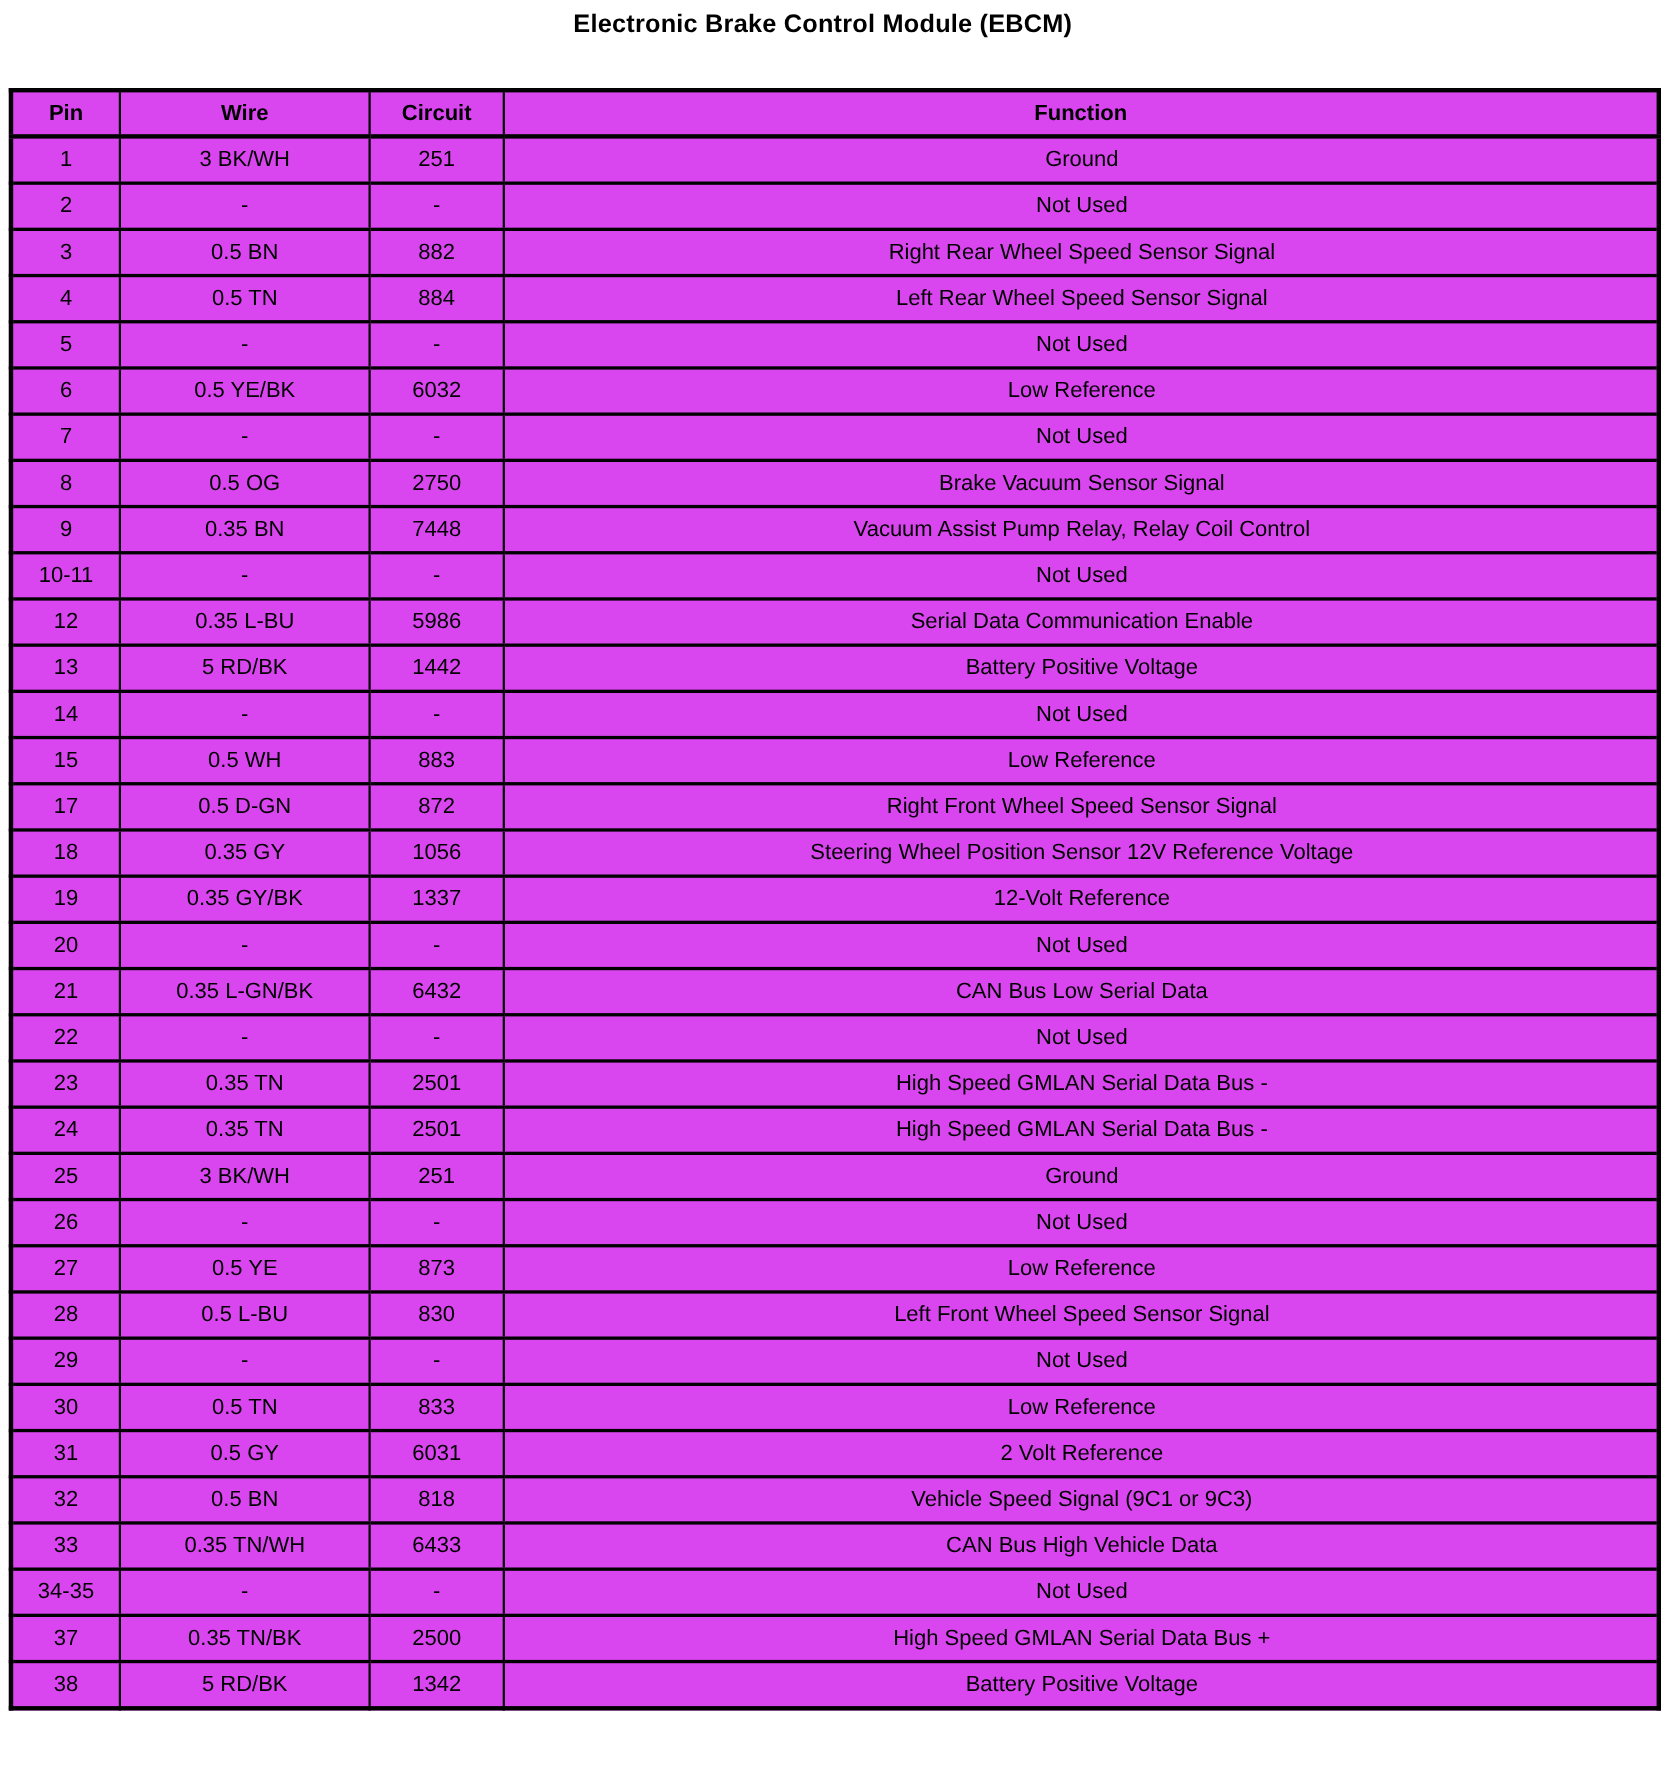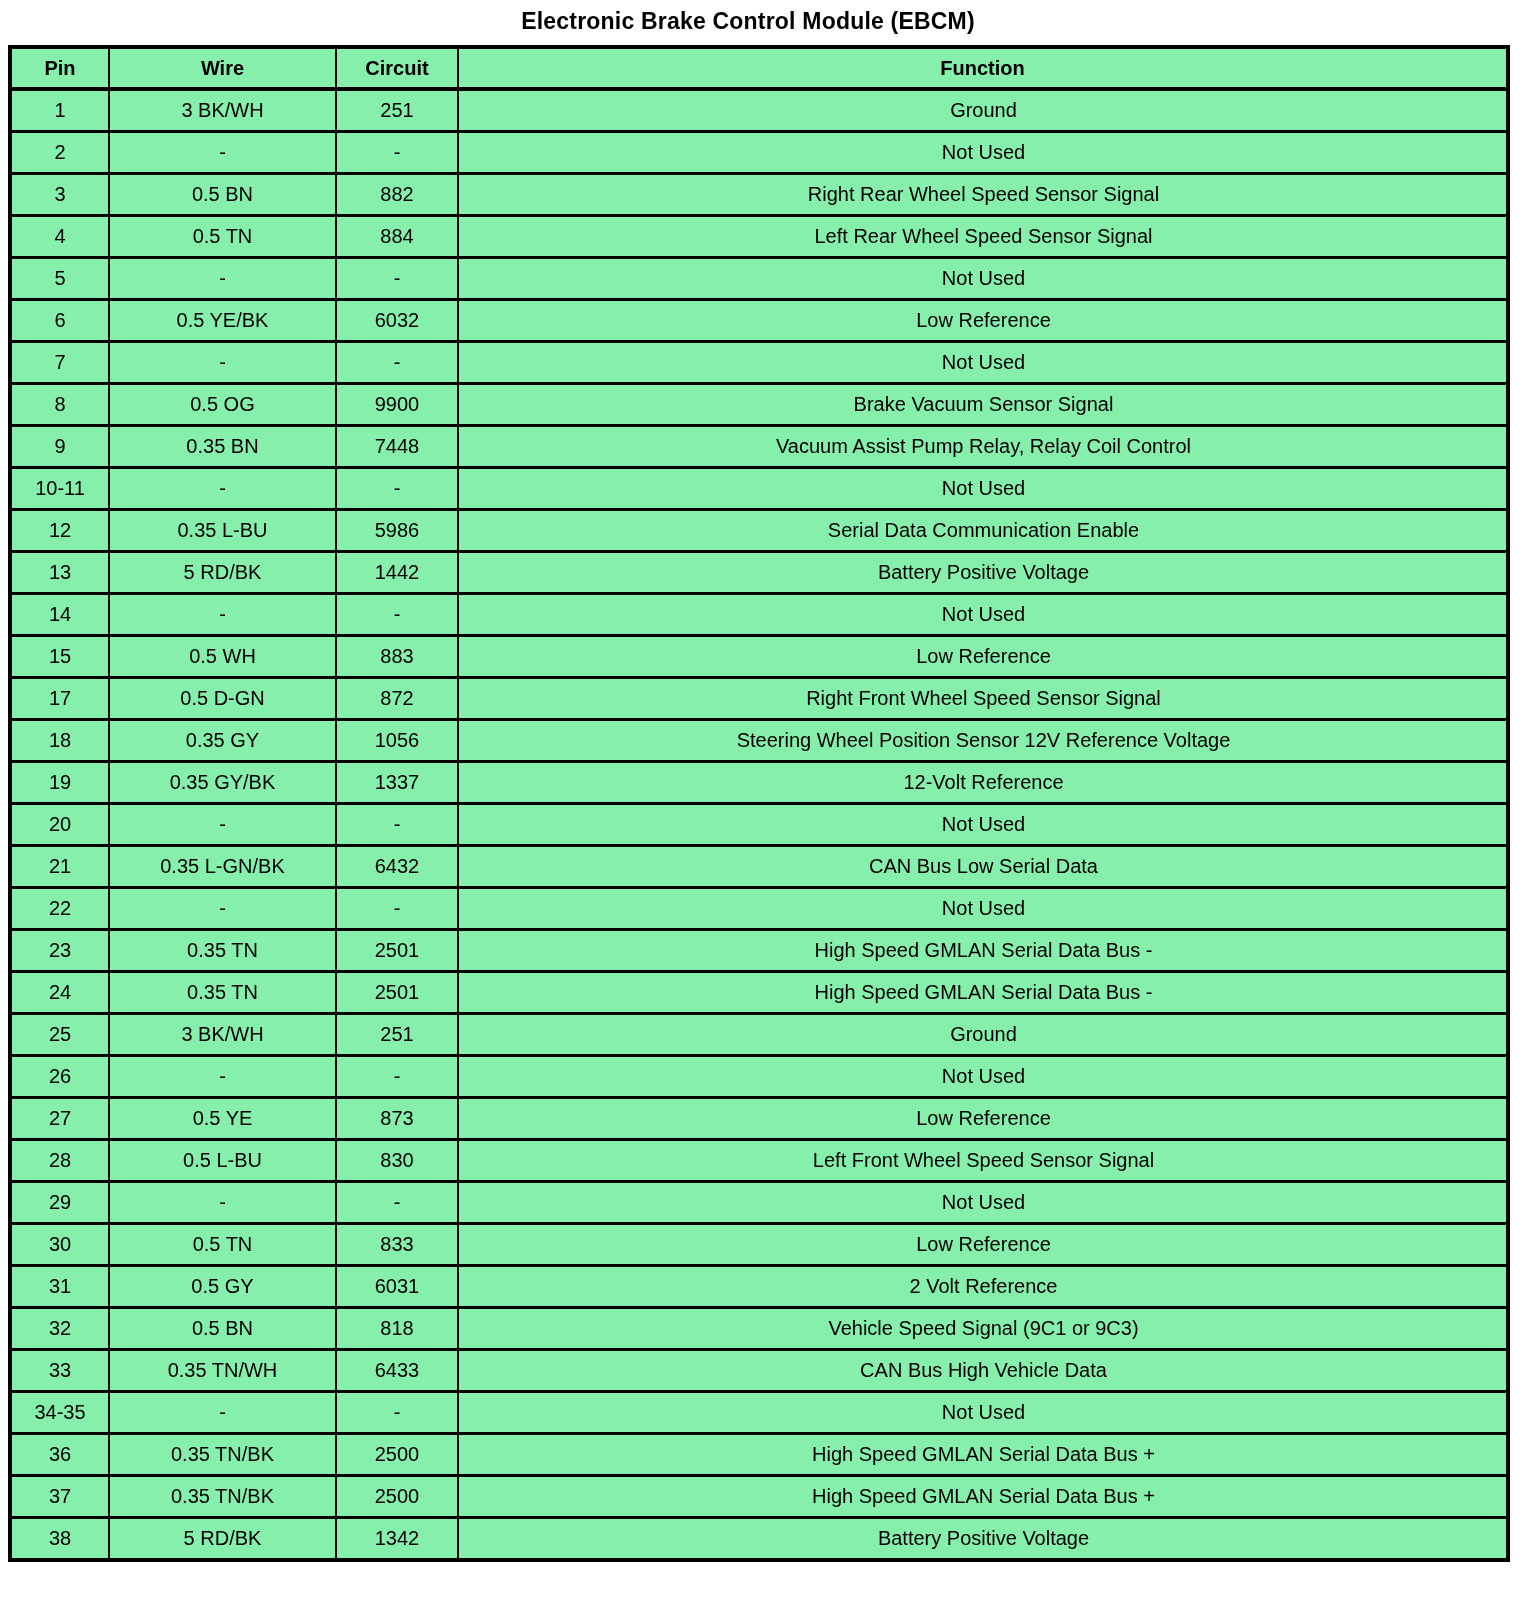--- a/index.html
+++ b/index.html
@@ -22,21 +22,22 @@
     text-align: center;
     font-size: 23px;
     font-weight: bold;
     letter-spacing: 0.2px;
   }
   table.pinout {
     border-collapse: collapse;
     table-layout: fixed;
     margin-left: 8px;
     width: 1498px;
-    background: #86efac;
+    background: #d946ef;
+    margin-top: 35px;
   }
   table.pinout col.c-pin      { width: 99px; }
   table.pinout col.c-wire     { width: 227px; }
   table.pinout col.c-circuit  { width: 122px; }
   table.pinout col.c-function { width: 1050px; }
   table.pinout, table.pinout th, table.pinout td {
     border: 2px solid #000000;
   }
   table.pinout {
     border-width: 4px;
@@ -124,21 +125,21 @@
         </tr>
         <tr>
           <td>7</td>
           <td>-</td>
           <td>-</td>
           <td class="fn">Not Used</td>
         </tr>
         <tr>
           <td>8</td>
           <td>0.5 OG</td>
-          <td>9900</td>
+          <td>2750</td>
           <td class="fn">Brake Vacuum Sensor Signal</td>
         </tr>
         <tr>
           <td>9</td>
           <td>0.35 BN</td>
           <td>7448</td>
           <td class="fn">Vacuum Assist Pump Relay, Relay Coil Control</td>
         </tr>
         <tr>
           <td>10-11</td>
@@ -270,26 +271,20 @@
           <td>33</td>
           <td>0.35 TN/WH</td>
           <td>6433</td>
           <td class="fn">CAN Bus High Vehicle Data</td>
         </tr>
         <tr>
           <td>34-35</td>
           <td>-</td>
           <td>-</td>
           <td class="fn">Not Used</td>
-        </tr>
-        <tr>
-          <td>36</td>
-          <td>0.35 TN/BK</td>
-          <td>2500</td>
-          <td class="fn">High Speed GMLAN Serial Data Bus +</td>
         </tr>
         <tr>
           <td>37</td>
           <td>0.35 TN/BK</td>
           <td>2500</td>
           <td class="fn">High Speed GMLAN Serial Data Bus +</td>
         </tr>
         <tr>
           <td>38</td>
           <td>5 RD/BK</td>

